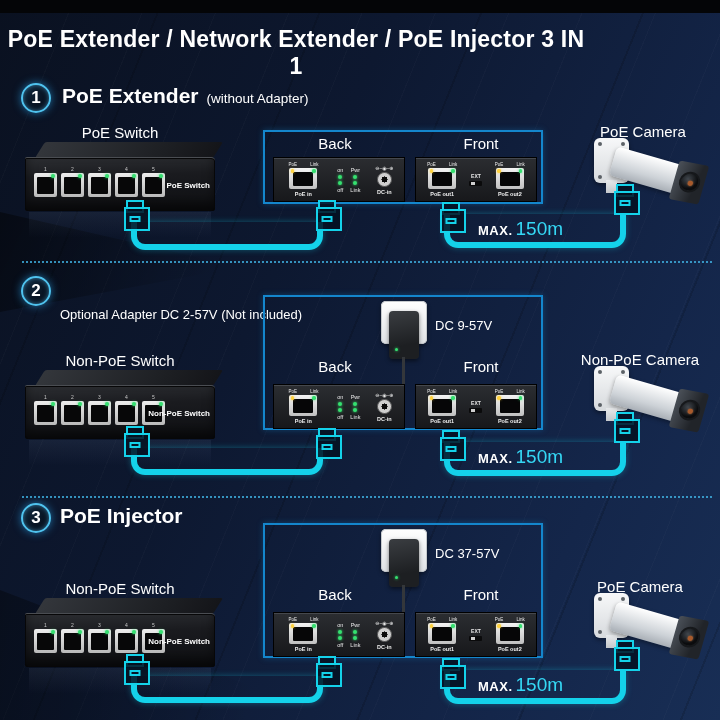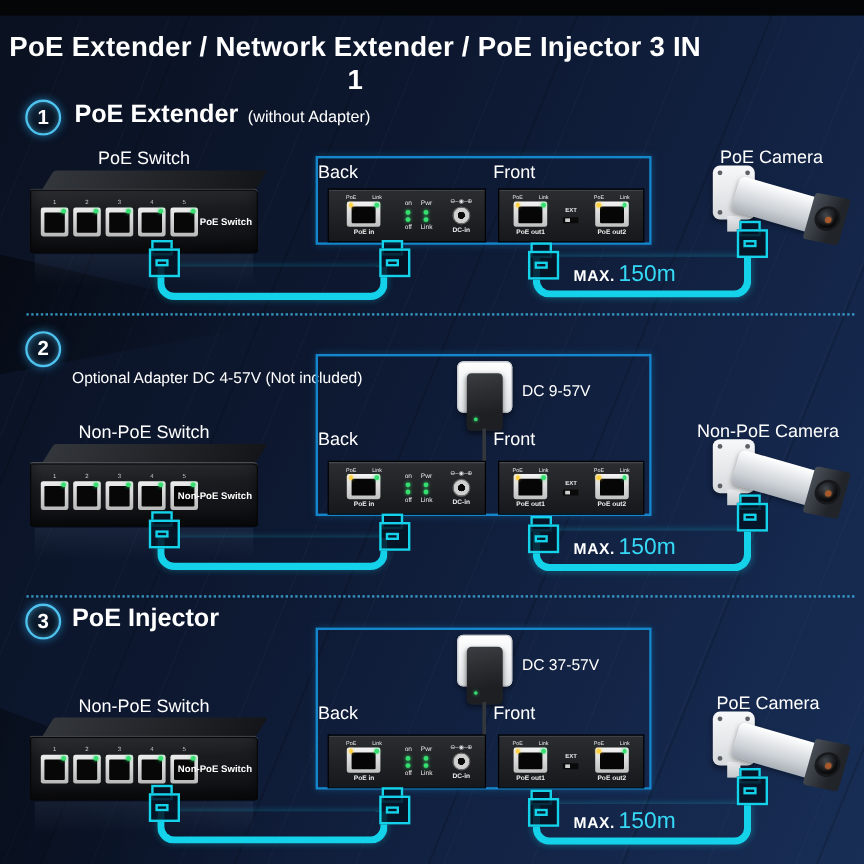--- a/index.html
+++ b/index.html
@@ -71,21 +71,21 @@
     font-size:8px; font-weight:bold; color:#fff; white-space:nowrap; }
 
   
   .led { display:block; width:4px; height:4px; border-radius:50%; }
   .gn { background:#35e070; box-shadow:0 0 3px #35e070; }
   .yl { background:#ffd23e; box-shadow:0 0 3px #ffd23e; }
 
   
   .bluebox { position:absolute; width:280px; border:2px solid #1486cc;
     box-shadow:0 0 6px rgba(20,134,204,.35); }
-  .panel-title { position:absolute; width:140px; text-align:left; color:#fff; font-size:15px; }
+  .panel-title { position:absolute; width:140px; text-align:center; color:#fff; font-size:15px; }
   .back-t { left:0; } .front-t { left:146px; }
   .bluebox.short .panel-title { top:3px; }
   .bluebox.tall  .panel-title { top:61px; }
   .panel { position:absolute; height:45px;
     background:linear-gradient(#2b2d31,#17181b);
     border:1px solid #000; box-shadow:inset 0 1px 0 #45484d;
     display:flex; align-items:center; justify-content:space-around; padding:2px 3px; }
   .bluebox.short .panel { top:25px; }
   .bluebox.tall  .panel { top:87px; }
   .back-panel { left:8px; width:132px; }
@@ -362,21 +362,21 @@
       <span class="dist">150m</span>
     </div>
   </div>
 
   <div class="divider divider1"></div>
 
   <div class="sec s2">
     <div class="badge">
       <span>2</span>
     </div>
-    <div class="subtitle">Optional Adapter DC 4-57V (Not included)</div>
+    <div class="subtitle">Optional Adapter DC 2-57V (Not included)</div>
 
     <div class="dev-label switch-label">Non-PoE Switch</div>
     <div class="switch">
       <div class="switch-top"></div>
       <div class="switch-face">
         <div class="sports">
           <div class="sport">
               <i class="pnum">1</i>
               <div class="sbezel">
                 <i class="led gn"></i>

